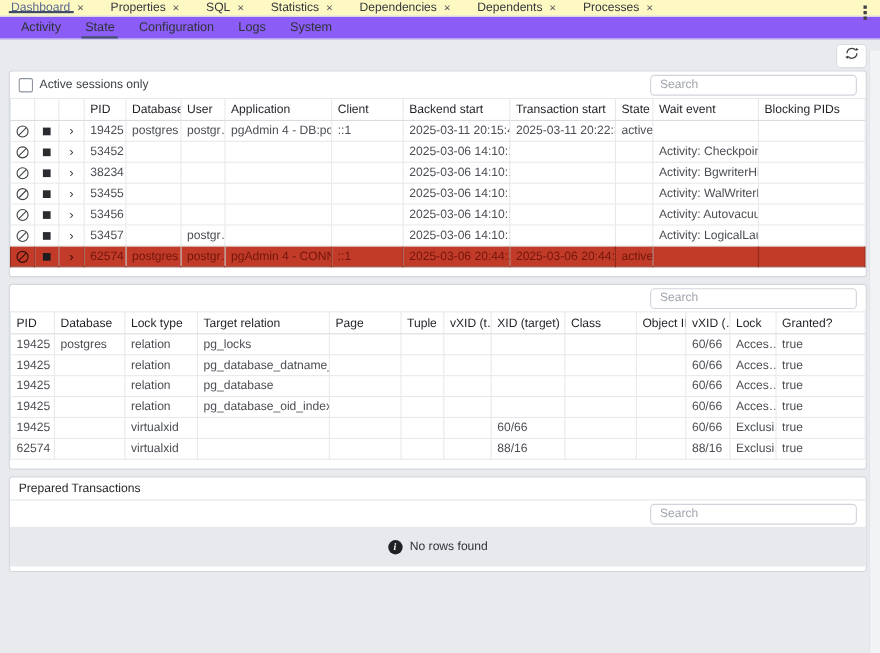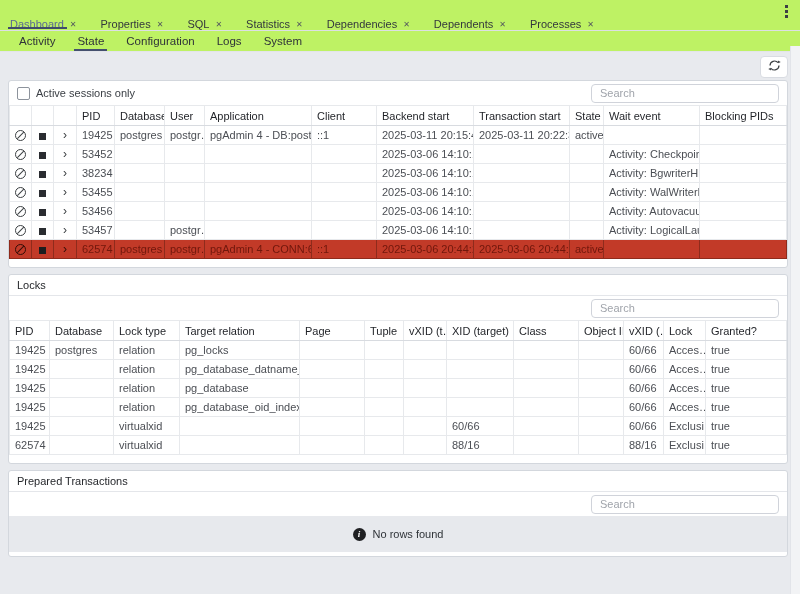--- a/index.html
+++ b/index.html
@@ -1,34 +1,34 @@
 <!DOCTYPE html>
 <html><head>
 <meta charset="utf-8">
 <style>
   * { box-sizing: border-box; margin: 0; padding: 0; }
   html,body { width:800px; height:594px; overflow:hidden;
     font-family:"Liberation Sans", sans-serif; background:#e8eaee; }
 
   
-  .tabbar { height:31px; background:#bef264; border-bottom:1px solid #dcdfe4;
-    display:flex; align-items:flex-end; padding-left:8px; position:relative; }
+  .tabbar { height:15px; background:#fef9c3; border-bottom:1px solid #dcdfe4;
+    display:flex; align-items:center; padding-left:8px; position:relative; }
   .tabs { display:flex; }
   .wtab { display:flex; align-items:center; gap:6px; padding:0 12px 0 2px;
     margin-right:10px; font-size:11px; color:#33373d; cursor:pointer; position:relative; }
   .wtab .close { font-size:8px; color:#54585e; }
   .wtab.active { color:#5a6b92; }
   .wtab.active::after { content:''; position:absolute; left:0; right:22px; bottom:1px;
     height:2px; background:#3f4c6b; }
   .kebab { position:absolute; right:7px; top:5px; width:14px; height:16px;
     display:flex; flex-direction:column; align-items:center; gap:2px; cursor:pointer; }
   .kebab i { width:3px; height:3px; background:#3c4043; display:block; }
 
   
-  .subtabbar { height:21px; background:#bef264; border-bottom:1px solid #e3e5ea;
+  .subtabbar { height:21px; background:#8b5cf6; border-bottom:1px solid #e3e5ea;
     display:flex; align-items:stretch; padding-left:8px; }
   .stab { display:flex; align-items:center; padding:0 11px; font-size:11.5px;
     color:#2f3338; cursor:pointer; position:relative; }
   .stab.active::after { content:''; position:absolute; left:8px; right:8px; bottom:0;
     height:2px; background:#44506e; }
 
   
   .content { padding:4px 12px 0 8px; position:relative; }
   .refresh-row { height:22px; display:flex; justify-content:flex-end; margin-bottom:2px; }
   .refresh-btn { width:28px; height:22px; background:#fff; border:1px solid #d9dce2;
@@ -53,21 +53,21 @@
   td { height:19px; padding:0 5px; color:#4b4e54; border:1px solid #e7e9ec;
     white-space:nowrap; overflow:hidden; }
   td.icon-cell { text-align:center; padding:0; }
   .pad-bottom { height:8px; }
   .pad-bottom-sm { height:4px; }
 
   
   #sessions-table th:nth-child(1){width:22px} #sessions-table th:nth-child(2){width:22px}
   #sessions-table th:nth-child(3){width:23px} #sessions-table th:nth-child(4){width:38px}
   #sessions-table th:nth-child(5){width:50px} #sessions-table th:nth-child(6){width:40px}
-  #sessions-table th:nth-child(7){width:107px} #sessions-table th:nth-child(8){width:65px}
+  #sessions-table th:nth-child(7){width:97px} #sessions-table th:nth-child(8){width:65px}
   #sessions-table th:nth-child(9){width:97px} #sessions-table th:nth-child(10){width:96px}
   #sessions-table th:nth-child(11){width:34px} #sessions-table th:nth-child(12){width:96px}
 
   
   #locks-table th:nth-child(1){width:40px} #locks-table th:nth-child(2){width:64px}
   #locks-table th:nth-child(3){width:66px} #locks-table th:nth-child(4){width:120px}
   #locks-table th:nth-child(5){width:65px} #locks-table th:nth-child(6){width:39px}
   #locks-table th:nth-child(7){width:43px} #locks-table th:nth-child(8){width:67px}
   #locks-table th:nth-child(9){width:65px} #locks-table th:nth-child(10){width:45px}
   #locks-table th:nth-child(11){width:40px} #locks-table th:nth-child(12){width:42px}
@@ -298,21 +298,20 @@
             <td>active</td>
             <td></td>
             <td></td>
           </tr>
         </tbody>
     </table>
     <div class="pad-bottom"></div>
   </div>
 
   <div class="panel">
-    <div class="panel-title">Locks</div>
     <div class="panel-toolbar right-only">
       <input class="search-input" placeholder="Search" style="">
     </div>
     <table id="locks-table">
       <thead>
           <tr>
             <th>PID</th>
             <th>Database</th>
             <th>Lock type</th>
             <th>Target relation</th>

